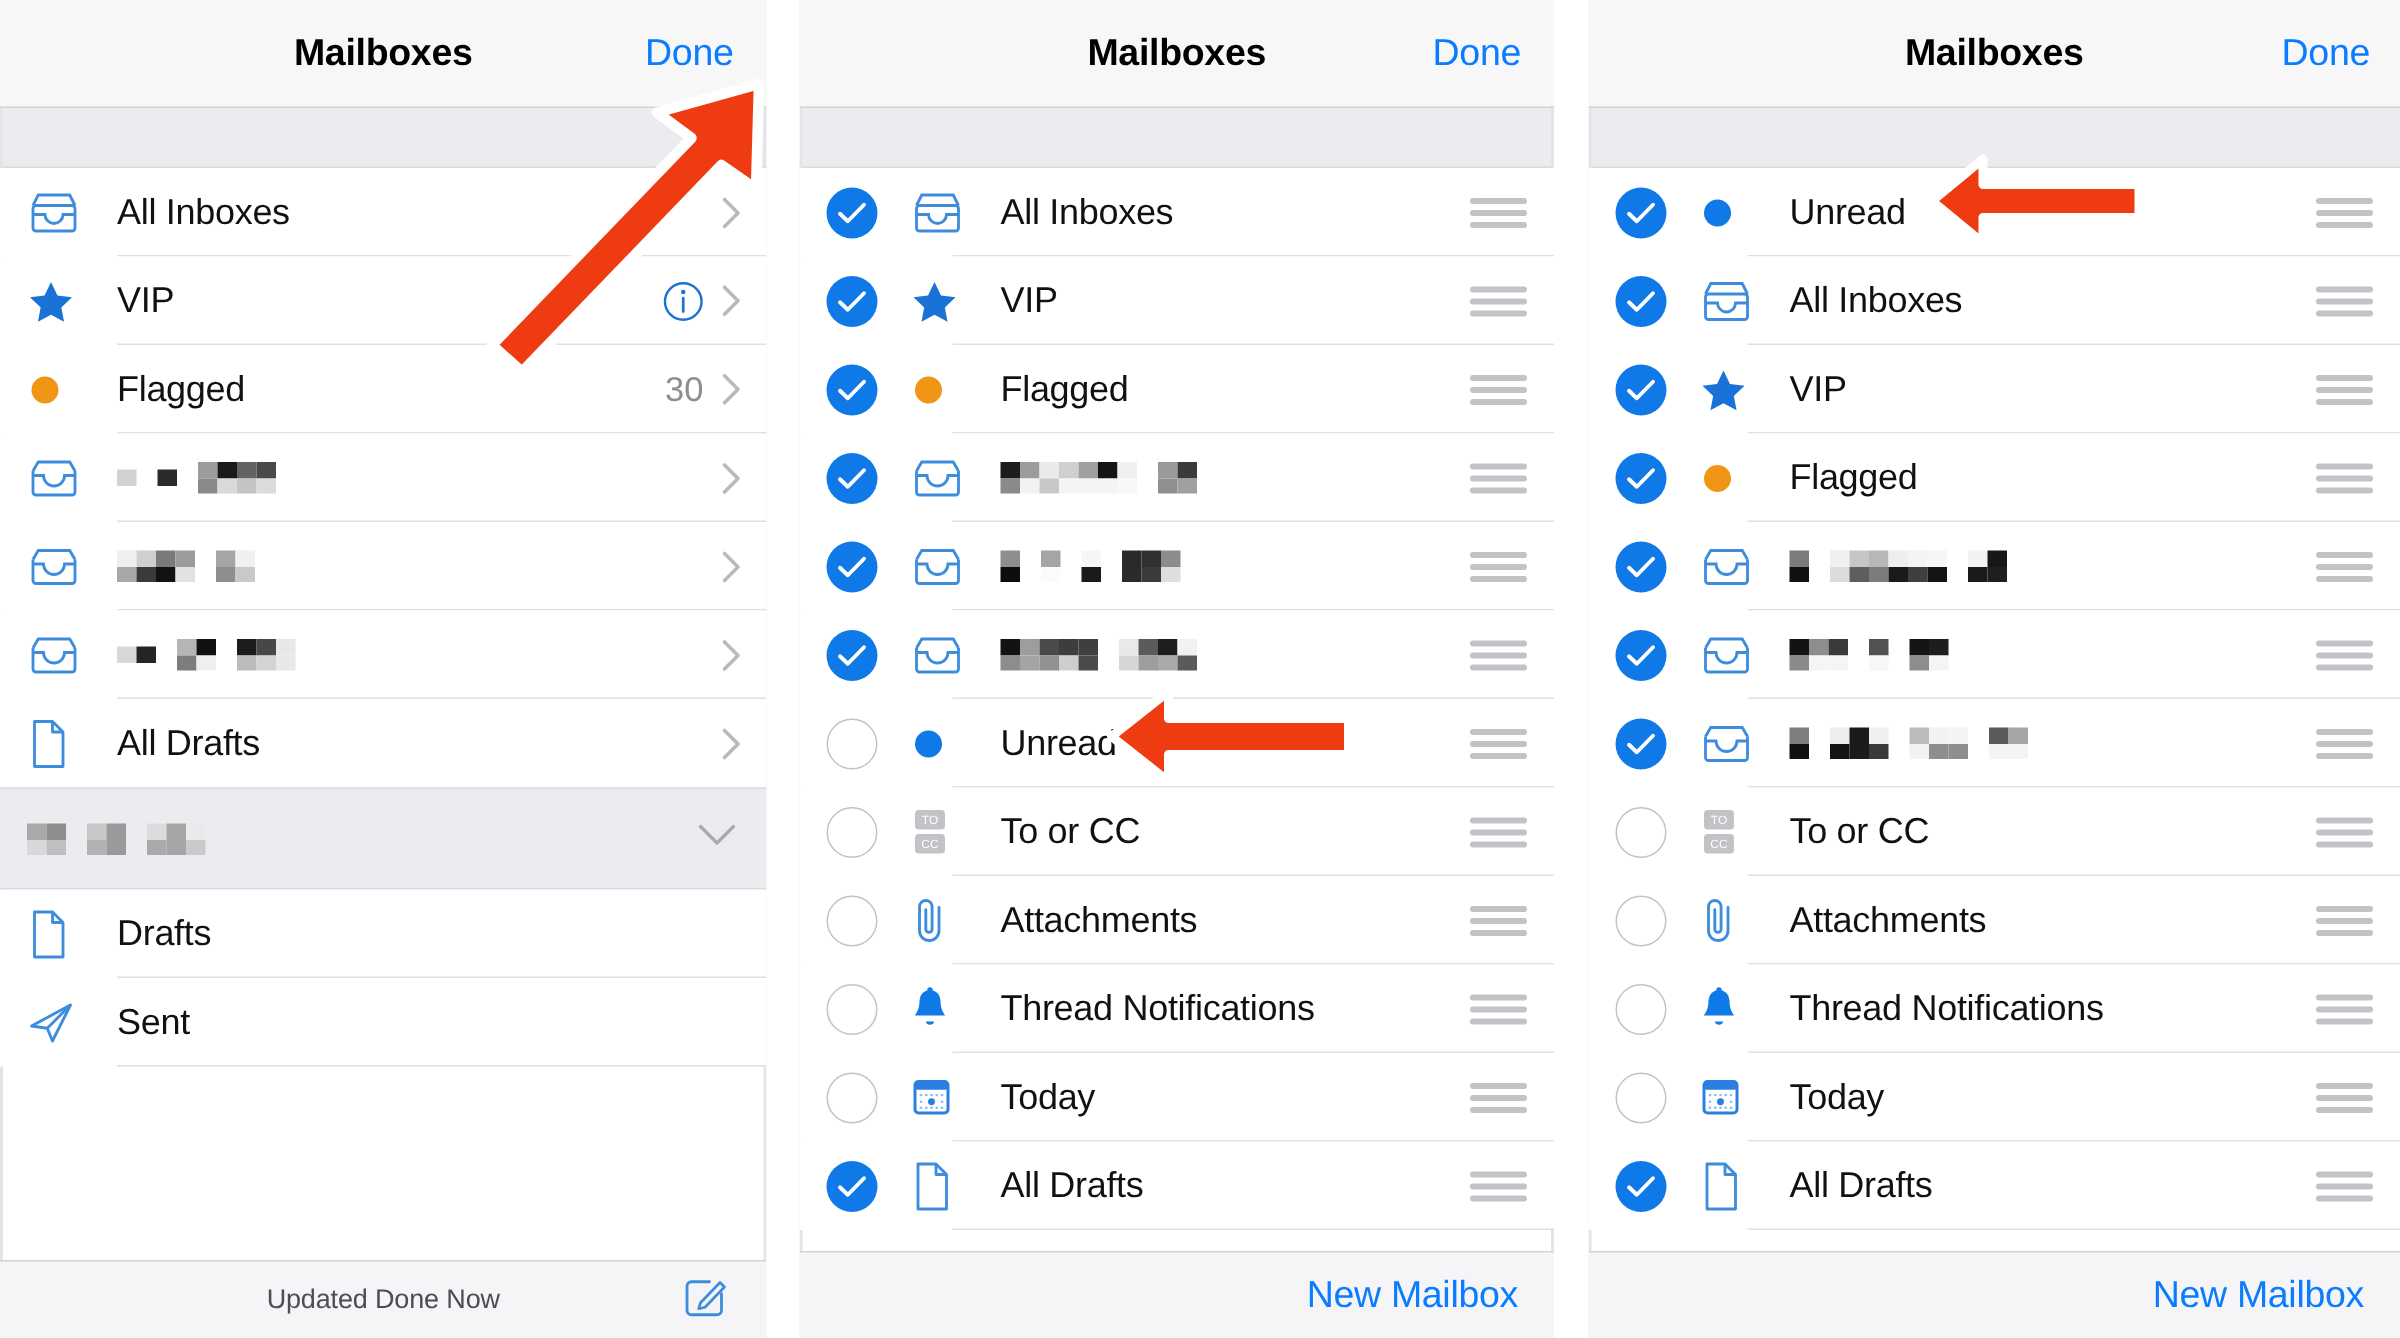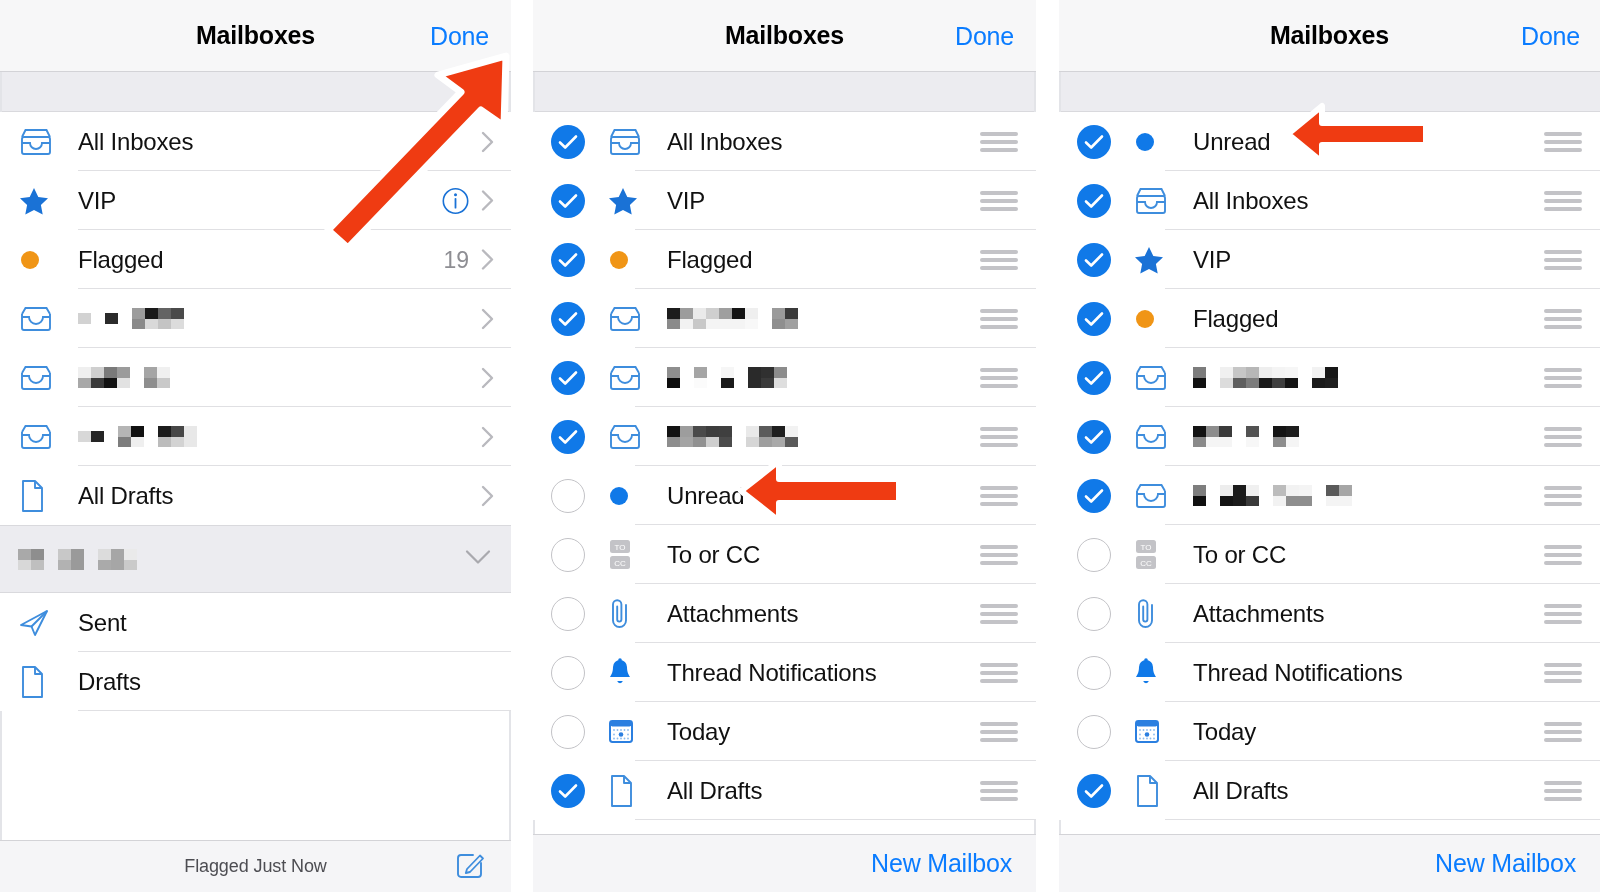--- a/index.html
+++ b/index.html
@@ -282,21 +282,21 @@
       </div>
 
       <div class="row">
         <div class="icon-slot">
           <svg width="28" height="28" viewBox="0 0 28 28">
               <circle cx="12" cy="14" r="9" fill="#f09516"></circle>
             </svg>
         </div>
         <div class="row-label">Flagged</div>
         <div class="row-acc">
-          <span class="badge-count">19</span>
+          <span class="badge-count">30</span>
           <span class="chev">
             <svg width="14" height="22" viewBox="0 0 14 22">
                 <polyline points="2,2 11,11 2,20" fill="none" stroke="#b9b9be" stroke-width="2.4" stroke-linecap="round" stroke-linejoin="round"></polyline>
               </svg>
           </span>
         </div>
         <div class="sep"></div>
       </div>
 
       <div class="row">
@@ -511,42 +511,42 @@
       <span class="chev-dn">
         <svg width="26" height="15" viewBox="0 0 26 15">
             <polyline points="2,2 13,13 24,2" fill="none" stroke="#a9a9ae" stroke-width="2.2" stroke-linecap="round" stroke-linejoin="round"></polyline>
           </svg>
       </span>
     </div>
 
     <div class="list">
       <div class="row">
         <div class="icon-slot">
+          <svg width="28" height="34" viewBox="0 0 28 34">
+              <path d="M5 2 H17 L24 9 V32 H5 Z" fill="none" stroke="#3e8ddd" stroke-width="1.9" stroke-linejoin="round"></path>
+              <path d="M17 2 V9 H24" fill="none" stroke="#3e8ddd" stroke-width="1.9" stroke-linejoin="round"></path>
+            </svg>
+        </div>
+        <div class="row-label">Drafts</div>
+        <div class="sep"></div>
+      </div>
+      <div class="row">
+        <div class="icon-slot">
           <svg width="34" height="30" viewBox="0 0 34 30">
               <path d="M3 17 L29 3 L17 27 L13.5 18.5 Z" fill="none" stroke="#3e8ddd" stroke-width="1.9" stroke-linejoin="round"></path>
               <path d="M13.5 18.5 L29 3" fill="none" stroke="#3e8ddd" stroke-width="1.9"></path>
             </svg>
         </div>
         <div class="row-label">Sent</div>
         <div class="sep"></div>
       </div>
-      <div class="row">
-        <div class="icon-slot">
-          <svg width="28" height="34" viewBox="0 0 28 34">
-              <path d="M5 2 H17 L24 9 V32 H5 Z" fill="none" stroke="#3e8ddd" stroke-width="1.9" stroke-linejoin="round"></path>
-              <path d="M17 2 V9 H24" fill="none" stroke="#3e8ddd" stroke-width="1.9" stroke-linejoin="round"></path>
-            </svg>
-        </div>
-        <div class="row-label">Drafts</div>
-        <div class="sep"></div>
-      </div>
     </div>
 
     <div class="toolbar">
-      <div class="toolbar-text">Flagged Just Now</div>
+      <div class="toolbar-text">Updated Done Now</div>
       <span class="compose-btn">
         <svg width="30" height="30" viewBox="0 0 30 30">
             <path d="M3 8 a3 3 0 0 1 3 -3 H18 M26 13 V24 a3 3 0 0 1 -3 3 H6 a3 3 0 0 1 -3 -3 V8" fill="none" stroke="#3e8ddd" stroke-width="1.9" stroke-linecap="round"></path>
             <path d="M12 19 L25 5.5 L28 8.5 L15 22 L10.8 23 Z" fill="none" stroke="#3e8ddd" stroke-width="1.8" stroke-linejoin="round"></path>
           </svg>
       </span>
     </div>
   </div>
 
   <div class="panel" id="panel-2">

